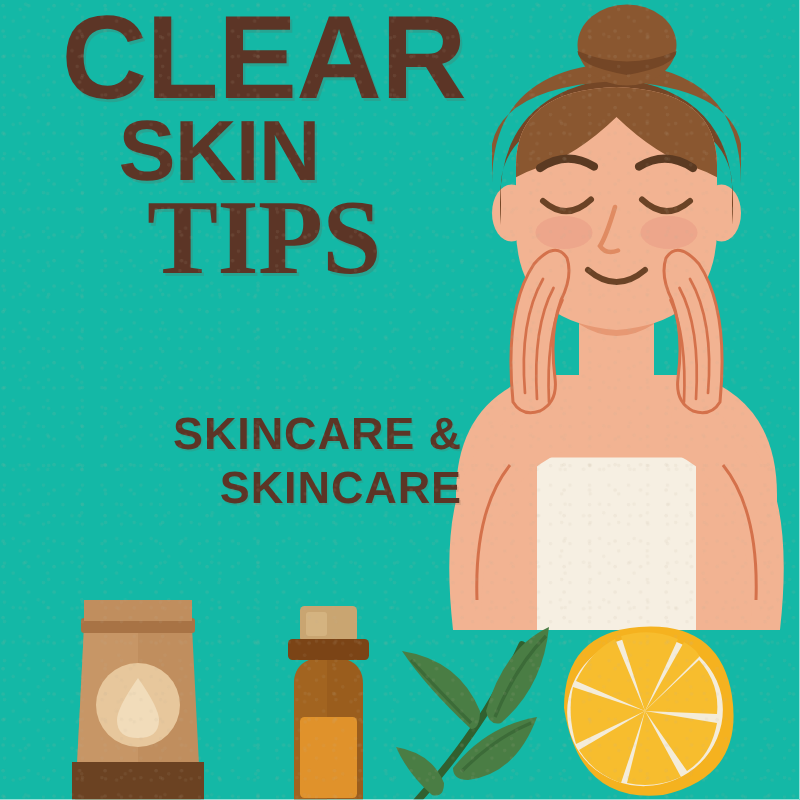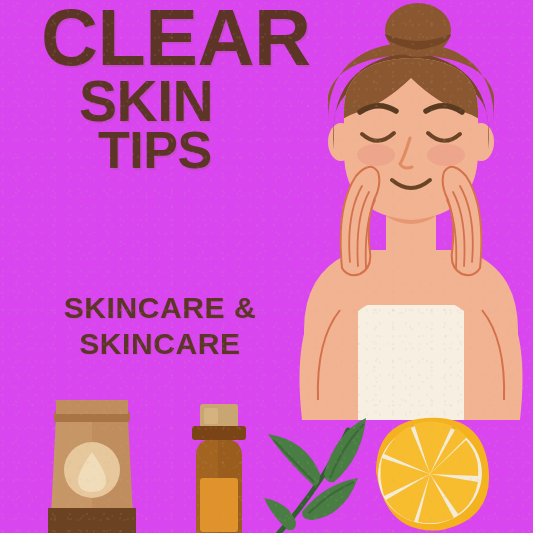--- a/index.html
+++ b/index.html
@@ -5,21 +5,21 @@
   html, body {
     margin: 0;
     padding: 0;
     background: #ffffff;
   }
   #poster {
     position: relative;
     width: 533px;
     height: 533px;
     overflow: hidden;
-    background: #d946ef;
+    background: #14b8a6;
     font-family: "Liberation Sans", sans-serif;
   }
   
   #paper-texture {
     position: absolute;
     inset: 0;
     pointer-events: none;
     opacity: .55;
     background-image:
       radial-gradient(circle at 12% 22%, rgba(190,175,150,.22) 0 1px, transparent 1.4px),
@@ -43,30 +43,29 @@
   .headline-line {
     color: #5c3526;
     font-weight: 700;
     letter-spacing: -0.5px;
     line-height: .92;
     text-shadow: 1.5px 2px 0 rgba(120,85,62,.18);
     white-space: nowrap;
   }
   .hl-1 { font-size: 79px; margin-left: 5px; }
   .hl-2 { font-size: 57px; margin-left: 43px; }
-  .hl-3 { font-size: 52px; margin-left: 62px; }
+  .hl-3 { font-size: 71px; margin-left: 62px; font-family: Liberation Serif, serif; }
 
   .sub-block {
     position: absolute;
-    left: 24px;
+    left: 36px;
     top: 272px;
     width: 272px;
-    text-align: center;
+    text-align: right;
     z-index: 20;
-    margin-top: 18px;
   }
   .sub-line {
     color: #5c3526;
     font-weight: 700;
     font-size: 30px;
     letter-spacing: .6px;
     line-height: 1.2;
     text-shadow: 1px 1.4px 0 rgba(120,85,62,.16);
     white-space: nowrap;
   }

